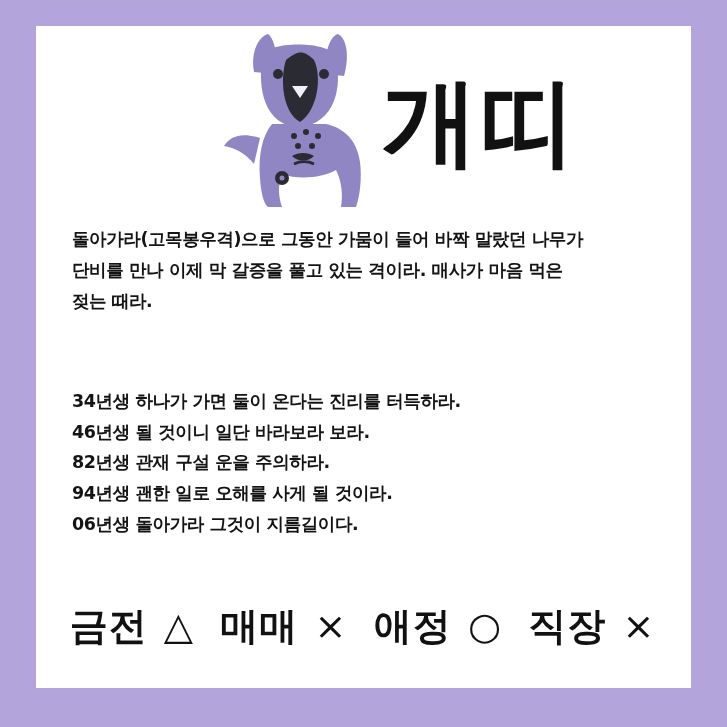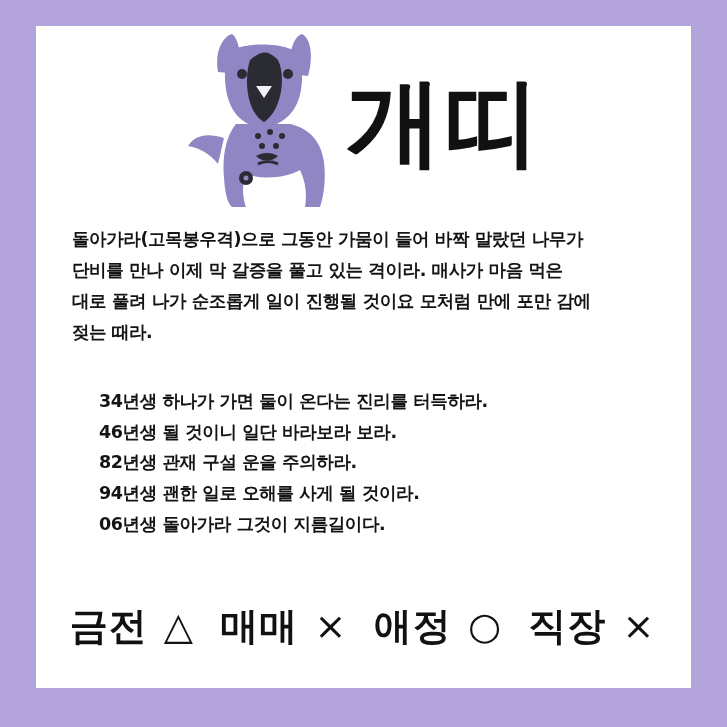--- a/index.html
+++ b/index.html
@@ -25,20 +25,21 @@
     left: 36px;
     top: 26px;
     width: 655px;
     height: 662px;
     background: #ffffff;
     box-sizing: border-box;
   }
   .header {
     position: relative;
     height: 185px;
+    margin-left: 36px;
   }
   .dog-wrap {
     position: absolute;
     left: 130px;
     top: 2px;
     width: 185px;
     height: 183px;
   }
   .title {
     position: absolute;
@@ -70,21 +71,20 @@
     position: absolute;
     left: 36px;
     top: 360px;
     width: 590px;
     font-size: 17.5px;
     line-height: 1.75;
     color: #141414;
     font-weight: bold;
     font-family: "DejaVu Sans", "Liberation Sans", sans-serif;
     letter-spacing: -0.4px;
-    margin-left: 27px;
   }
   .years .year-line {
     margin: 0;
     white-space: nowrap;
   }
   .summary {
     position: absolute;
     left: 0;
     right: 0;
     top: 575px;
@@ -150,21 +150,20 @@
 
           <path d="M112 152 L112 179" stroke="#ffffff" stroke-width="3"></path>
         </svg>
       </div>
       <div class="title">개띠</div>
     </div>
 
     <div class="body-text">
       <p>돌아가라(고목봉우격)으로 그동안 가뭄이 들어 바짝 말랐던 나무가</p>
       <p>단비를 만나 이제 막 갈증을 풀고 있는 격이라. 매사가 마음 먹은</p>
-      <p>대로 풀려 나가 순조롭게 일이 진행될 것이요 모처럼 만에 포만 감에</p>
       <p>젖는 때라.</p>
     </div>
 
     <div class="years">
       <p class="year-line">34년생 하나가 가면 둘이 온다는 진리를 터득하라.</p>
       <p class="year-line">46년생 될 것이니 일단 바라보라 보라.</p>
       <p class="year-line">82년생 관재 구설 운을 주의하라.</p>
       <p class="year-line">94년생 괜한 일로 오해를 사게 될 것이라.</p>
       <p class="year-line">06년생 돌아가라 그것이 지름길이다.</p>
     </div>

